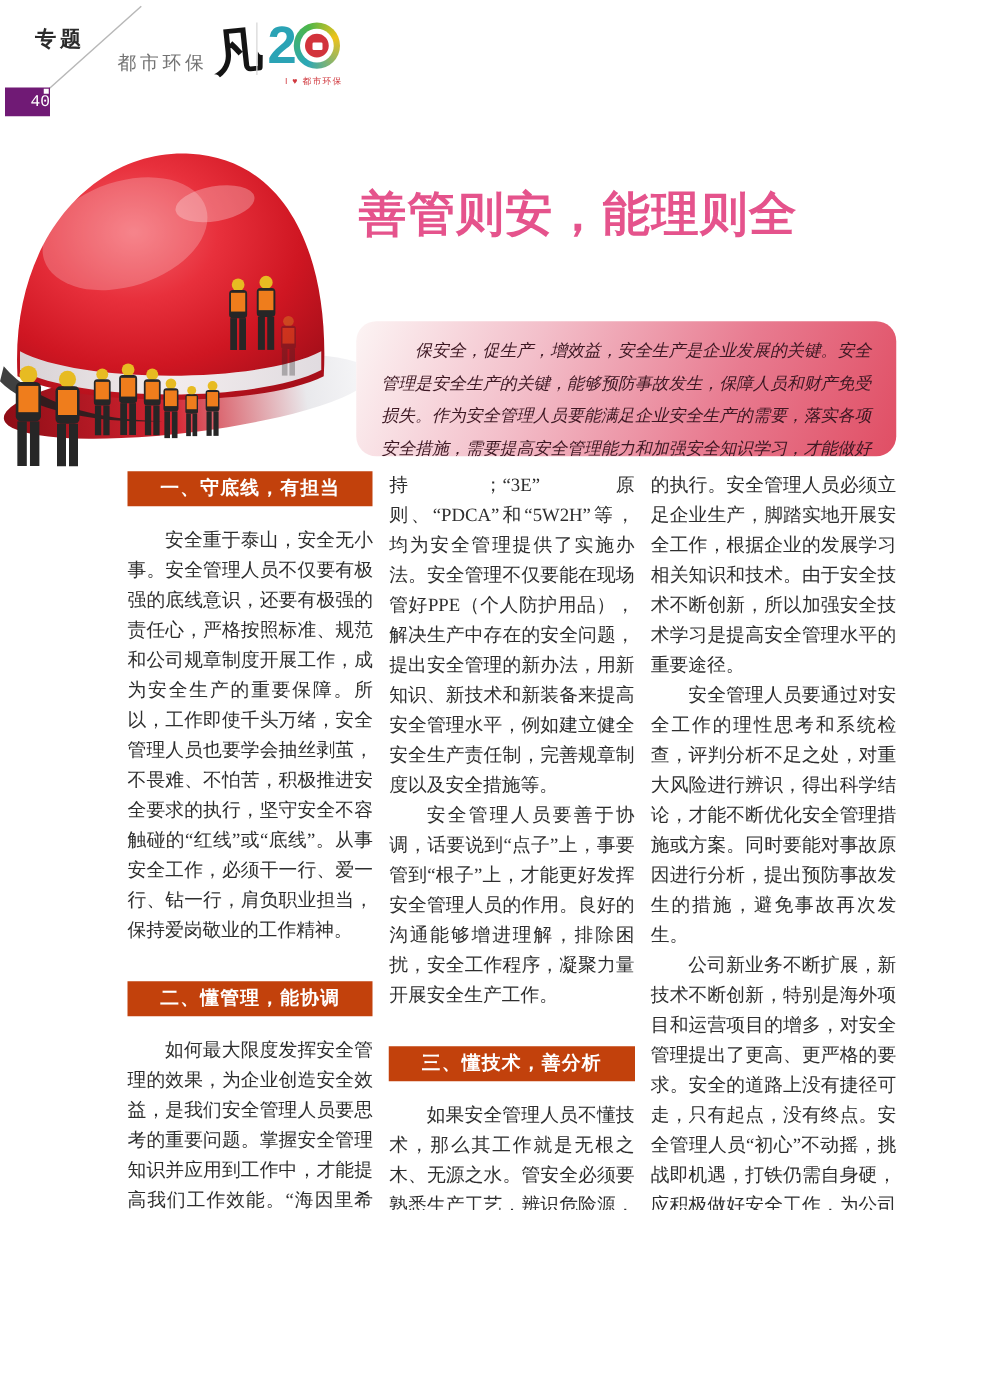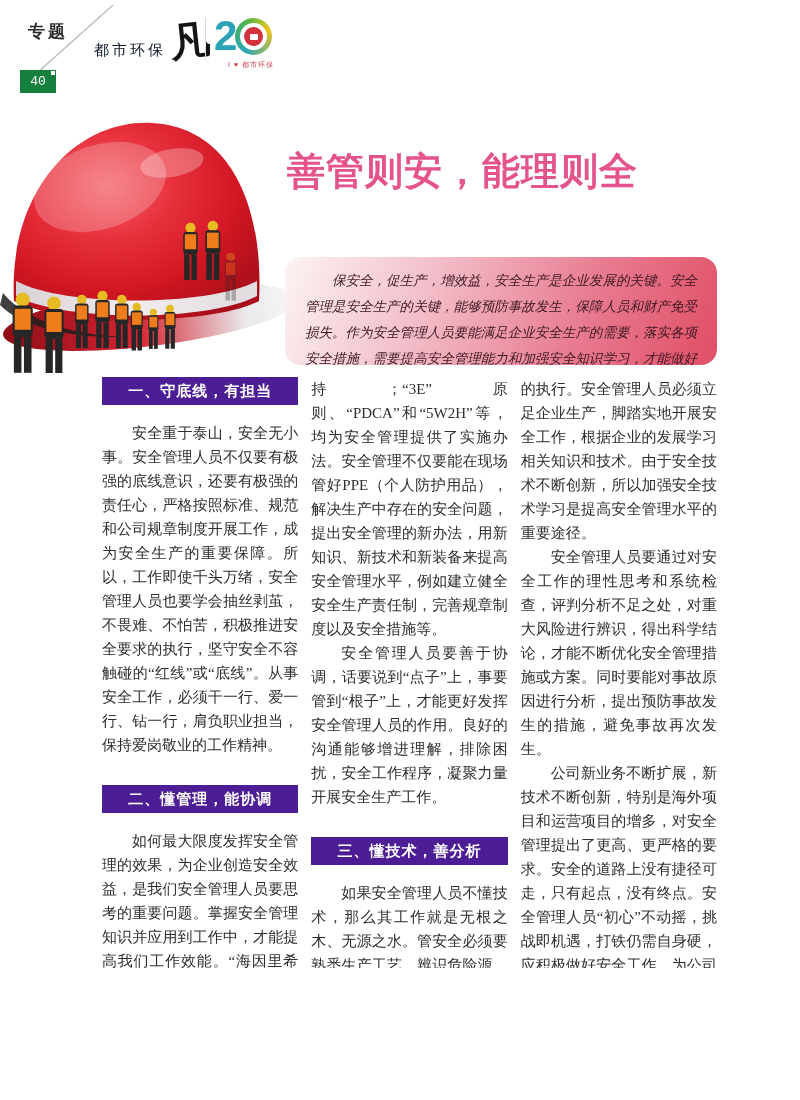--- a/index.html
+++ b/index.html
@@ -4,26 +4,26 @@
 <style>
   html,body{margin:0;padding:0;background:#ffffff;}
   .page{
     position:relative;width:800px;height:968px;background:#ffffff;overflow:hidden;
     font-family:"Liberation Sans",sans-serif;color:#2f2f2f;
   }
   
   .topic{position:absolute;left:28px;top:20px;font-size:17px;font-weight:bold;color:#2b2b2b;letter-spacing:3px;}
   .hdr-line{position:absolute;left:0;top:0;width:140px;height:95px;}
   .pagenum{
-    position:absolute;left:20px;top:70px;width:36px;height:23px;background:#15803d;
-    color:#fff;font-size:13px;line-height:23px;text-align:center;font-family:"Liberation Mono",monospace;
+    position:absolute;left:4px;top:70px;width:36px;height:23px;background:#701a75;
+    color:#fff;font-size:13px;line-height:23px;text-align:right;font-family:"Liberation Mono",monospace;
   }
   .pagenum::after{content:"";position:absolute;right:1px;top:1px;width:4px;height:4px;background:#fff;}
   .brand{position:absolute;left:94px;top:14px;display:flex;align-items:center;}
-  .brand-text{font-size:15px;color:#0f172a;letter-spacing:3px;margin-top:18px;text-align:center;}
+  .brand-text{font-size:15px;color:#737373;letter-spacing:3px;margin-top:18px;text-align:center;}
   .brand-calli{font-family:"DejaVu Serif",serif;font-size:40px;font-weight:bold;color:#141414;transform:rotate(-6deg);margin-left:4px;}
   .hdr-divider{position:absolute;left:205px;top:18px;width:1px;height:42px;background:#d8d8d8;}
   .logo20{position:absolute;left:214px;top:16px;display:flex;align-items:flex-start;}
   .logo2{font-size:42px;line-height:40px;font-weight:bold;color:#2aa3b5;font-family:"Liberation Sans",sans-serif;}
   .logo0{position:relative;width:37px;height:37px;border-radius:50%;margin-left:-2px;margin-top:2px;
     background:conic-gradient(from 210deg,#2aa7b8,#4cb649 35%,#efc31b 60%,#2aa7b8);}
   .logo0-inner{position:absolute;inset:5px;background:#fff;border-radius:50%;}
   .logo0-dot{position:absolute;inset:9px;background:#d2333b;border-radius:50%;}
   .logo0-dot::after{content:"";position:absolute;left:50%;top:50%;width:8px;height:6px;margin:-3px 0 0 -4px;background:#fff;border-radius:1px;}
   .logo-sub{position:absolute;left:228px;top:60px;font-size:7px;color:#d0393f;letter-spacing:1px;white-space:nowrap;}
@@ -38,21 +38,21 @@
     position:absolute;left:285px;top:257px;width:432px;height:108px;border-radius:16px;
     background:linear-gradient(112deg,#fcf4f4 0%,#f3bfca 32%,#e87b90 68%,#e04e64 100%);
     padding:11px 20px;box-sizing:border-box;
     font-family:"Liberation Serif","DejaVu Serif",serif;font-style:italic;
     font-size:13.5px;line-height:26px;color:#3c1722;text-align:justify;text-indent:2em;overflow:hidden;
   }
   
   .columns{position:absolute;left:102px;top:377px;width:615px;display:flex;gap:13px;}
   .col{flex:1;min-width:0;font-family:"Liberation Serif","DejaVu Serif",serif;}
   .h-bar{
-    background:#4c1d95;color:#ffffff;font-family:"Liberation Sans",sans-serif;
+    background:#c2410c;color:#ffffff;font-family:"Liberation Sans",sans-serif;
     font-size:15px;font-weight:bold;height:28px;line-height:28px;text-align:center;
     letter-spacing:1px;margin:0 0 16px 0;
   }
   .col .h-bar:not(:first-child){margin-top:28px;}
   .col p{margin:0;font-size:15px;line-height:24px;color:#2e2e2e;text-align:justify;text-indent:2em;}
   .col p.noindent{text-indent:0;}
   .byline{margin-top:14px;font-size:15px;font-weight:bold;color:#111;text-align:center;font-family:"Liberation Sans",sans-serif;}
 </style>
 </head>
 <body>

